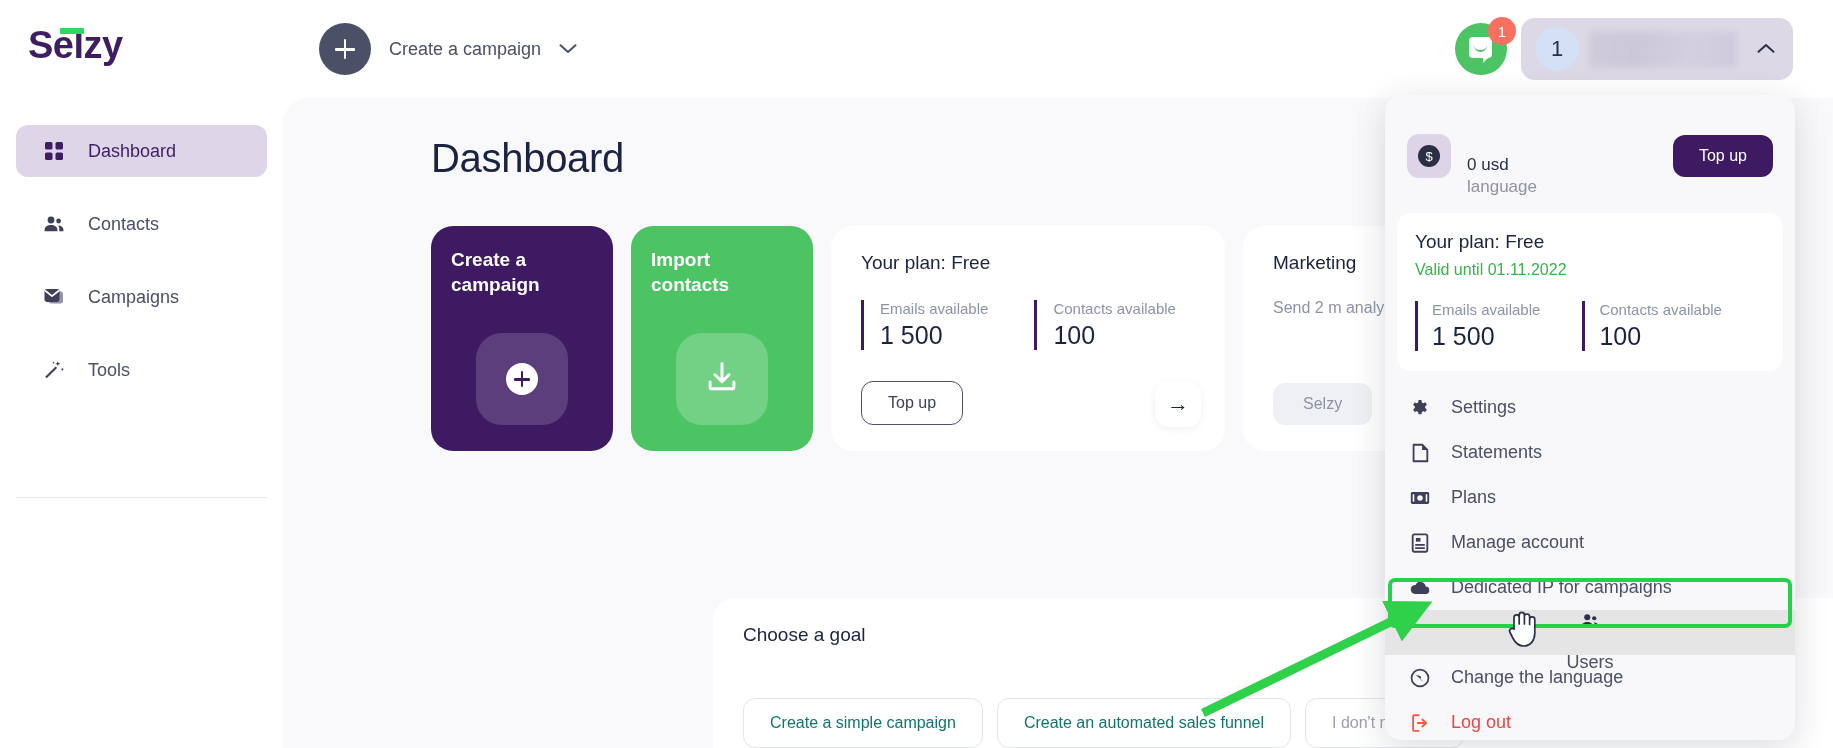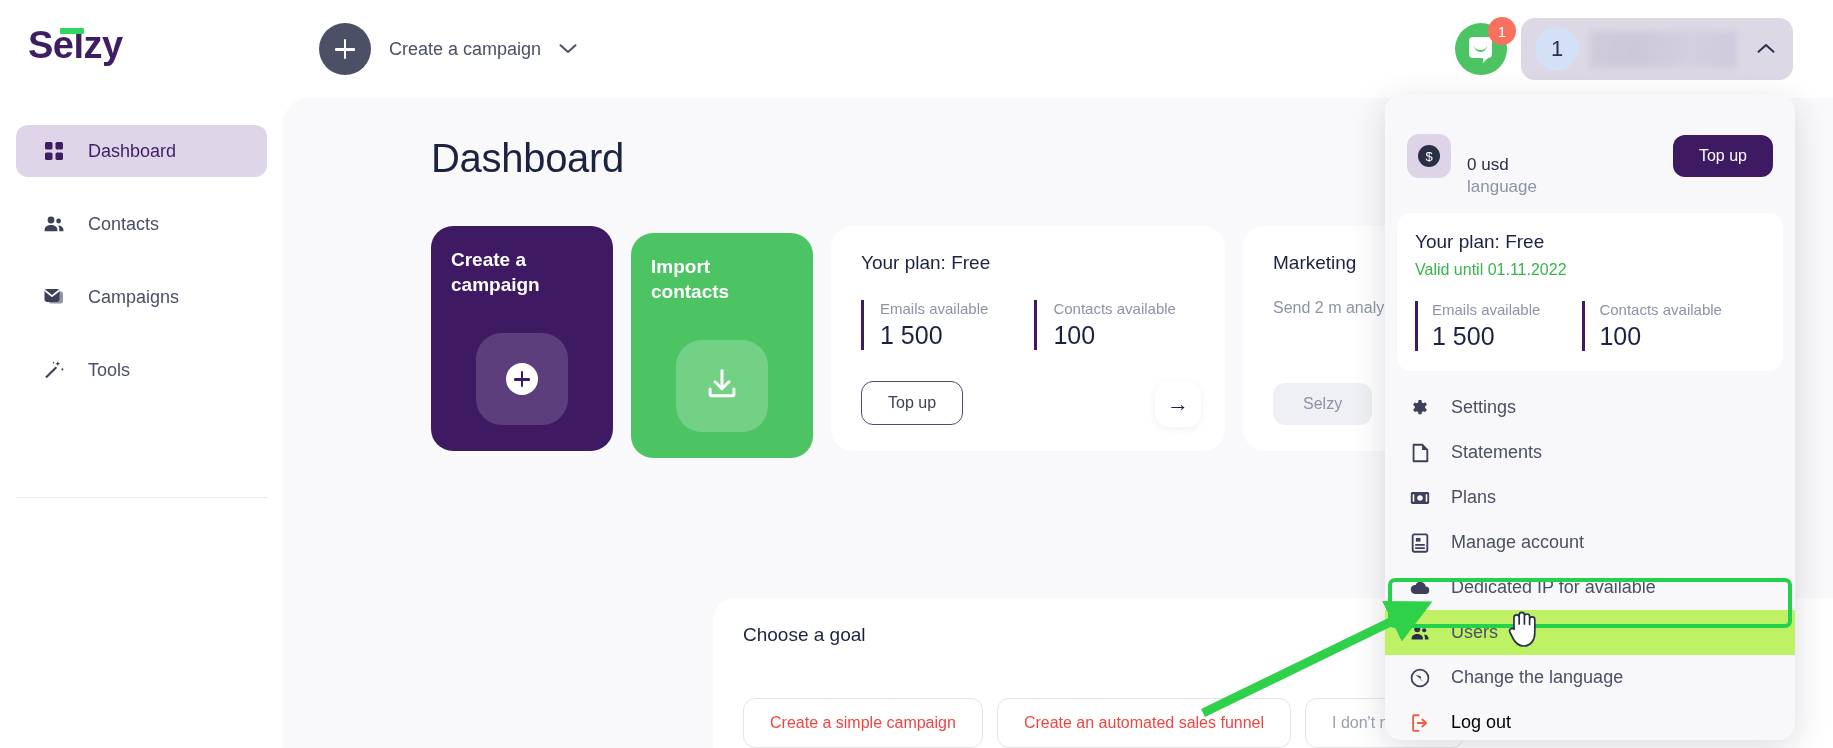--- a/index.html
+++ b/index.html
@@ -129,21 +129,21 @@
     padding: 22px 20px 0 20px; position: relative; cursor: pointer;
   }
   .tile .t-title { font-size: 19px; font-weight: 700; color:#fff; line-height: 1.3; }
   .tile .t-icon-box {
     position:absolute; left: 50%; transform: translateX(-50%);
     bottom: 26px; width: 92px; height: 92px; border-radius: 26px;
     display:flex; align-items:center; justify-content:center;
   }
   .tile-campaign { background: #3e1a63; }
   .tile-campaign .t-icon-box { background: rgba(255,255,255,.16); }
-  .tile-import { background: #4cc463; margin-top: 7px; }
+  .tile-import { background: #4cc463; }
   .tile-import .t-icon-box { background: rgba(255,255,255,.22); }
   .plus-white {
     width: 32px; height: 32px; border-radius: 50%; background: #fff; position: relative;
   }
   .plus-white::before, .plus-white::after {
     content:""; position:absolute; background:#3e1a63; border-radius:1px;
   }
   .plus-white::before { left: 8px; top: 15px; width: 16px; height: 2.5px; }
   .plus-white::after  { left: 14.8px; top: 8px; width: 2.5px; height: 16px; }
 
@@ -183,21 +183,21 @@
 
   .goal-panel {
     position: absolute; left: 430px; top: 500px;
     width: 1403px; height: 208px; background:#fff;
     border-radius: 22px; padding: 26px 30px;
   }
   .goal-title { font-size: 19px; color:#1c2340; }
   .goal-chips { display:flex; gap: 14px; margin-top: 52px; }
   .chip {
     padding: 15px 26px; border: 1px solid #e4e5ea; border-radius: 12px;
-    background: #fff; font-size: 16px; color:#ef4444; white-space: nowrap; cursor: pointer;
+    background: #fff; font-size: 16px; color:#0f766e; white-space: nowrap; cursor: pointer;
   }
   .chip.muted { color: #9ba0b1; }
 
   
   .dropdown {
     position: absolute; left: 1385px; top: 95px;
     width: 410px; height: 645px;
     background: #f8f8fa; border-radius: 16px;
     box-shadow: 0 8px 34px rgba(28,35,64,.16);
     z-index: 20; overflow: hidden;
@@ -228,23 +228,23 @@
   .dd-stat { padding-left: 14px; border-left: 3px solid #3e1a63; }
   .dd-stat:last-child { margin-left: 42px; }
   .dd-stat .s-label { font-size: 15px; color:#8d93a6; }
   .dd-stat .s-value { font-size: 25px; color:#1c2340; margin-top: 4px; }
 
   .dd-menu { margin-top: 14px; }
   .dd-item {
     display:flex; align-items:center; gap: 20px;
     height: 45px; padding: 0 24px; font-size: 18px; color:#4b5066; cursor:pointer;
   }
-  .dd-item.logout { color:#000000; }
+  .dd-item.logout { color:#ef4444; }
   .dd-item.highlight {
-    background:#bef264; position: relative;
+    background:#e5e5e5; position: relative; flex-direction: column;
   }
   .hl-box {
     position:absolute; left: 1388px; top: 578px;
     width: 404px; height: 50px;
     border: 4px solid #24d14a; border-radius: 7px;
     z-index: 40; pointer-events: none;
   }
   .dd-icon { width: 22px; height: 22px; flex:none; display:block; }
 
   
@@ -477,21 +477,21 @@
         </span>
         <span>Manage account</span>
       </div>
 
       <div class="dd-item">
         <span>
           <svg class="dd-icon" viewBox="0 0 24 24" fill="#3d4058">
             <path d="M6.4 18.5h11.4a4.1 4.1 0 00.4-8.2 5.8 5.8 0 00-11-1.6 3.9 3.9 0 00-.8 9.8z"></path>
           </svg>
         </span>
-        <span>Dedicated IP for available</span>
+        <span>Dedicated IP for campaigns</span>
       </div>
 
       <div class="dd-item highlight">
         <span>
           <svg class="dd-icon" viewBox="0 0 24 24" fill="#2b3049">
             <circle cx="9" cy="8" r="3.3"></circle>
             <circle cx="16.6" cy="9" r="2.3"></circle>
             <path d="M2.8 18c0-3.2 2.8-4.9 6.2-4.9s6.2 1.7 6.2 4.9v1.1H2.8z"></path>
             <path d="M16.2 13.5c2.8.1 5.1 1.5 5.1 4.1v1.5h-4v-2.5c0-1.1-.4-2.2-1.1-3.1z"></path>
           </svg>

